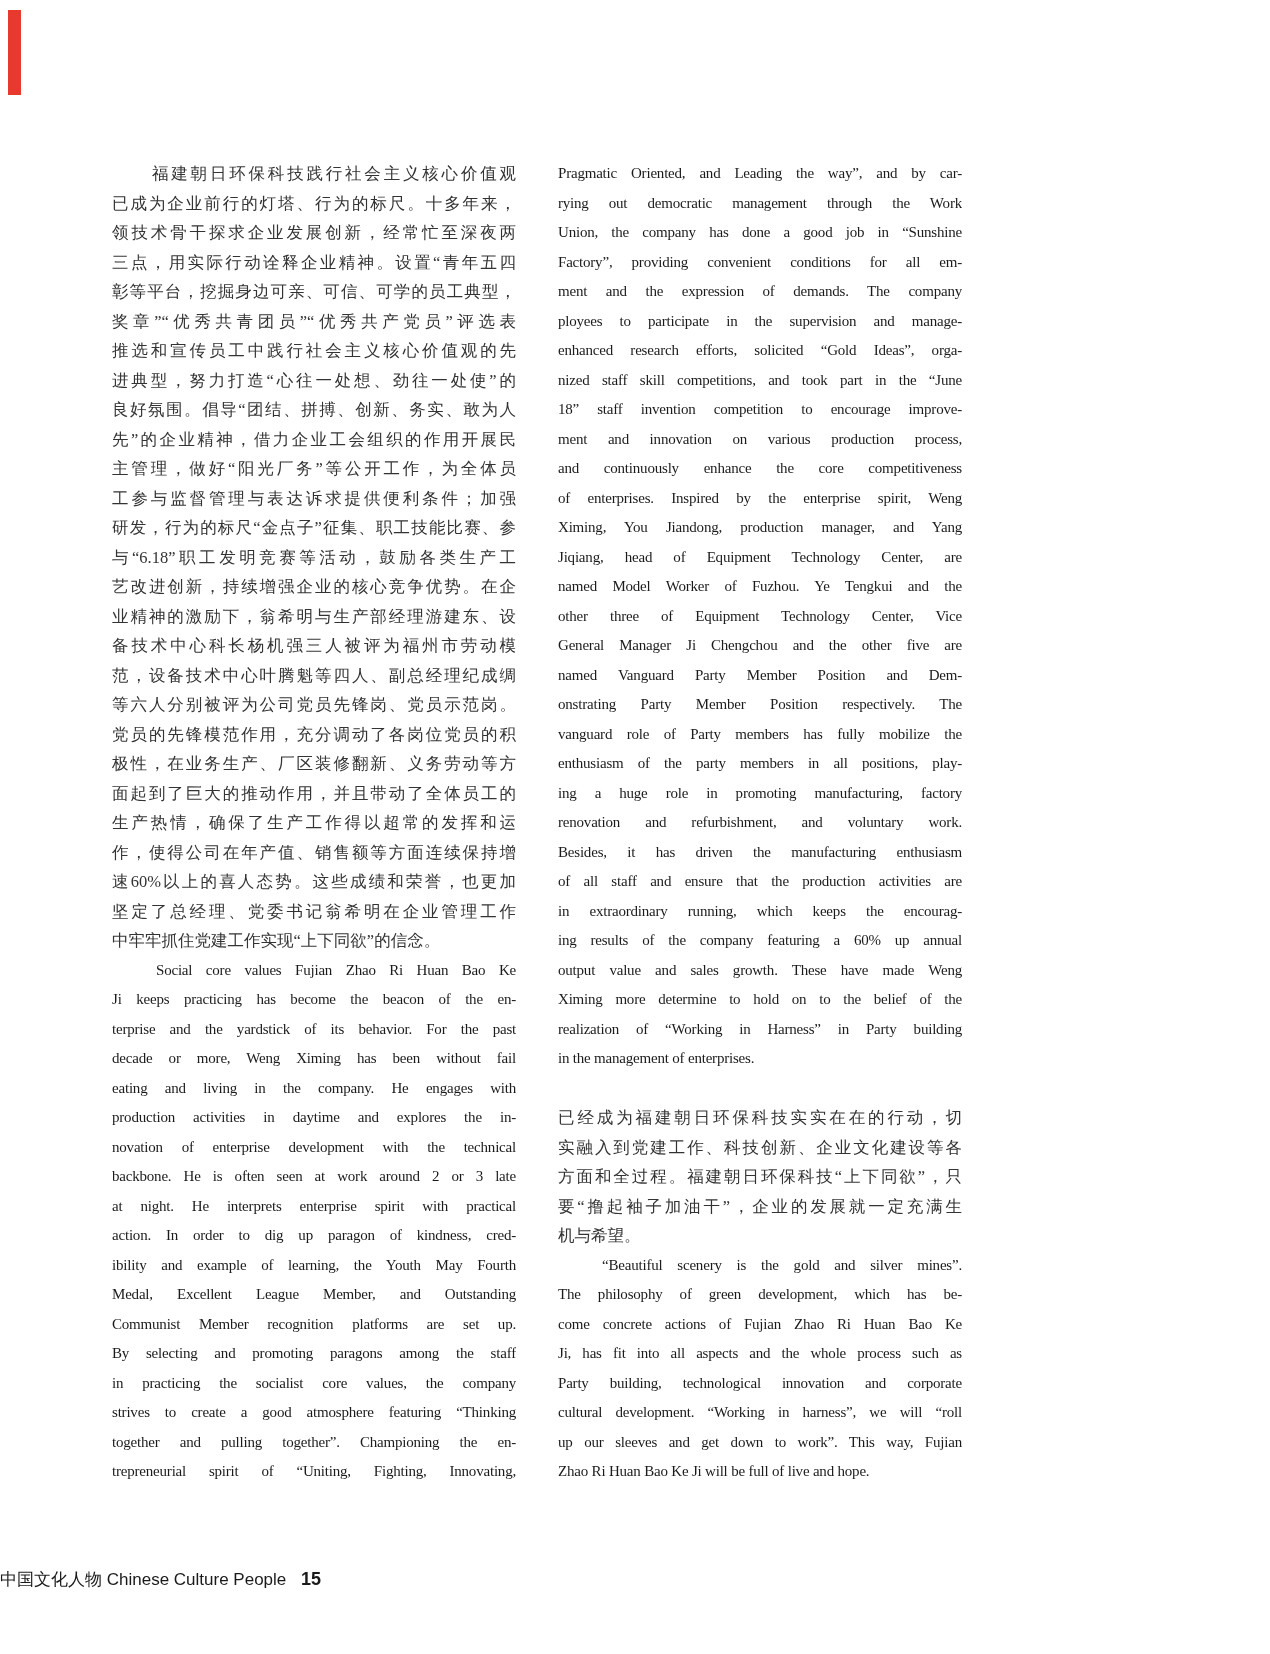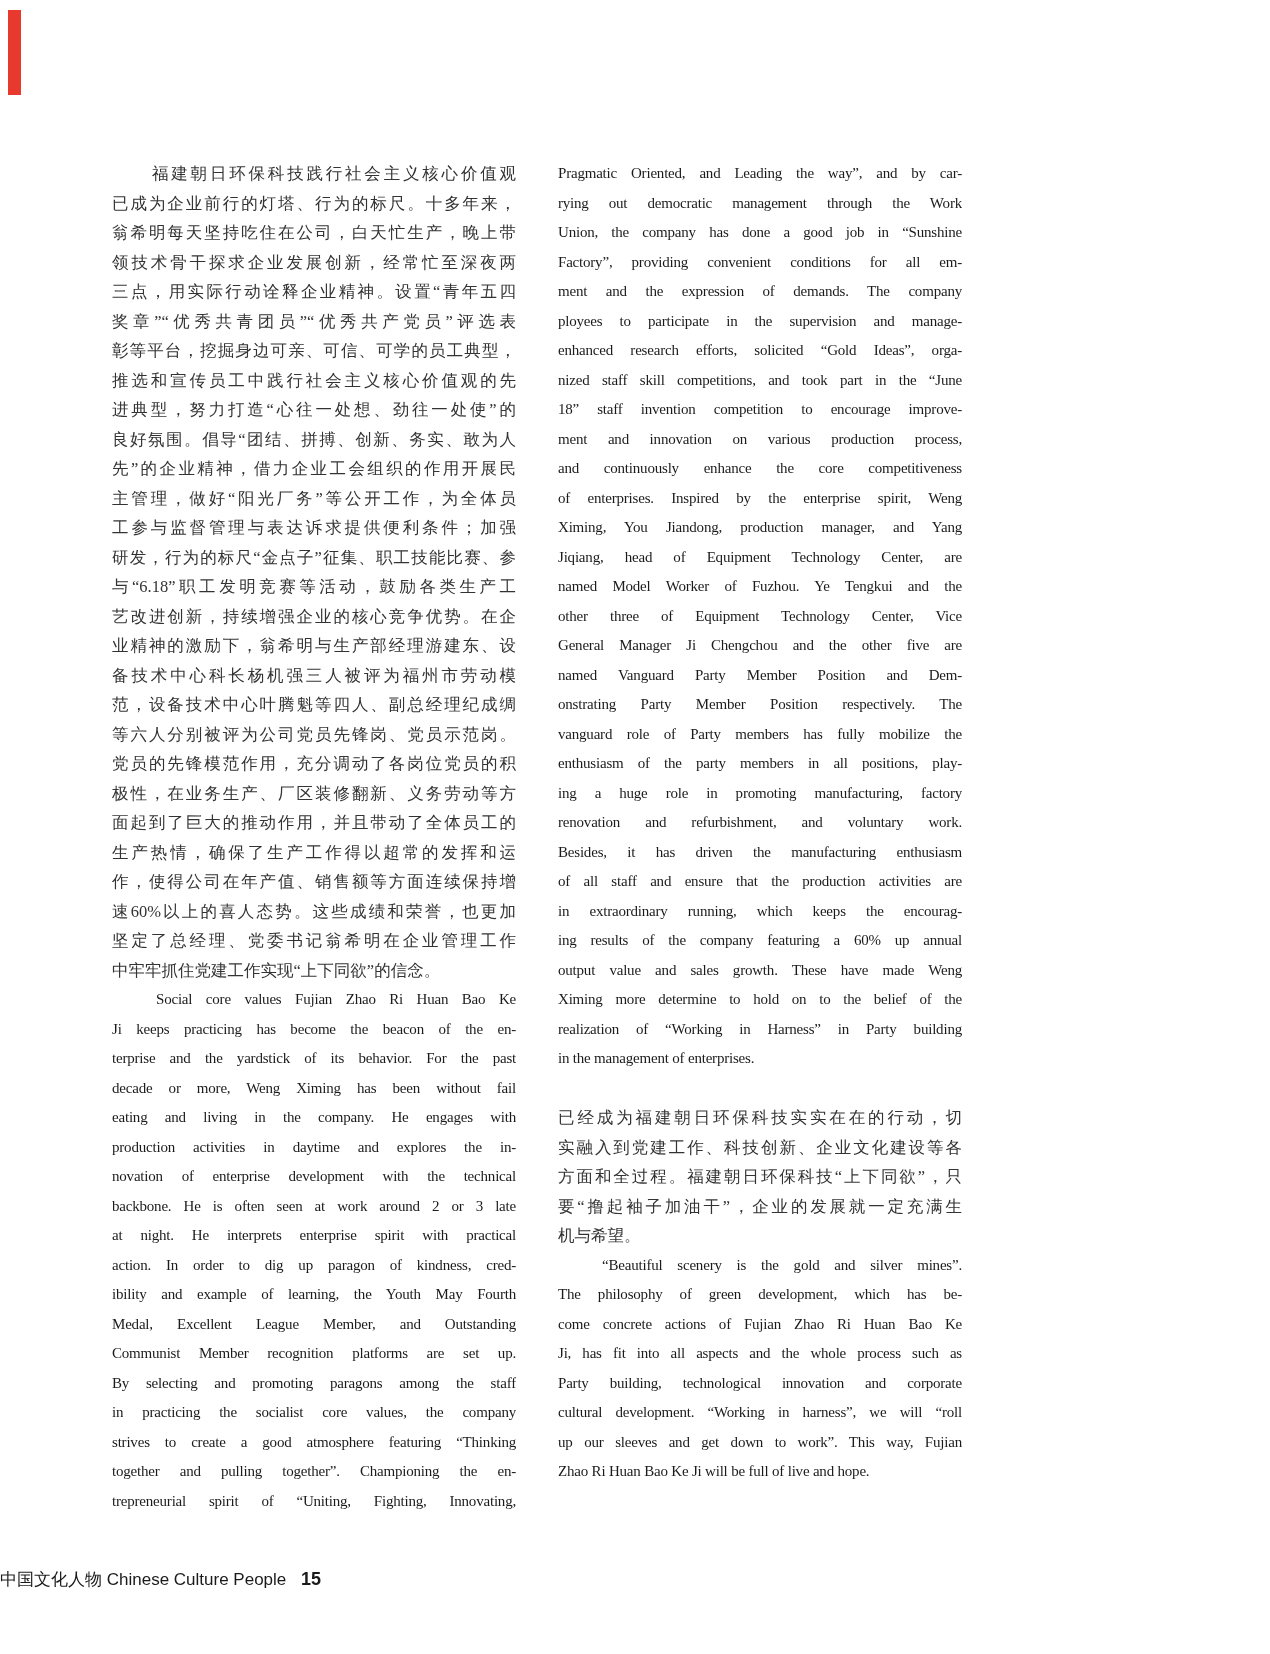--- a/index.html
+++ b/index.html
@@ -80,25 +80,24 @@
 </head>
 <body>
 
 <div id="page">
   <div id="red-bar" style="background: rgb(232, 57, 46);"></div>
 
   <div id="col-left" class="column">
       <div class="para zh">
         <div class="line indent">福建朝日环保科技践行社会主义核心价值观</div>
         <div class="line">已成为企业前行的灯塔、行为的标尺。十多年来，</div>
-        <div class="line">翁希明每天坚持吃住在公司，白天忙生产，晚上带</div>
         <div class="line">领技术骨干探求企业发展创新，经常忙至深夜两</div>
         <div class="line">三点，用实际行动诠释企业精神。设置“青年五四</div>
+        <div class="line">彰等平台，挖掘身边可亲、可信、可学的员工典型，</div>
         <div class="line">奖章”“优秀共青团员”“优秀共产党员”评选表</div>
-        <div class="line">彰等平台，挖掘身边可亲、可信、可学的员工典型，</div>
         <div class="line">推选和宣传员工中践行社会主义核心价值观的先</div>
         <div class="line">进典型，努力打造“心往一处想、劲往一处使”的</div>
         <div class="line">良好氛围。倡导“团结、拼搏、创新、务实、敢为人</div>
         <div class="line">先”的企业精神，借力企业工会组织的作用开展民</div>
         <div class="line">主管理，做好“阳光厂务”等公开工作，为全体员</div>
         <div class="line">工参与监督管理与表达诉求提供便利条件；加强</div>
         <div class="line">研发，行为的标尺“金点子”征集、职工技能比赛、参</div>
         <div class="line">与“6.18”职工发明竞赛等活动，鼓励各类生产工</div>
         <div class="line">艺改进创新，持续增强企业的核心竞争优势。在企</div>
         <div class="line">业精神的激励下，翁希明与生产部经理游建东、设</div>

